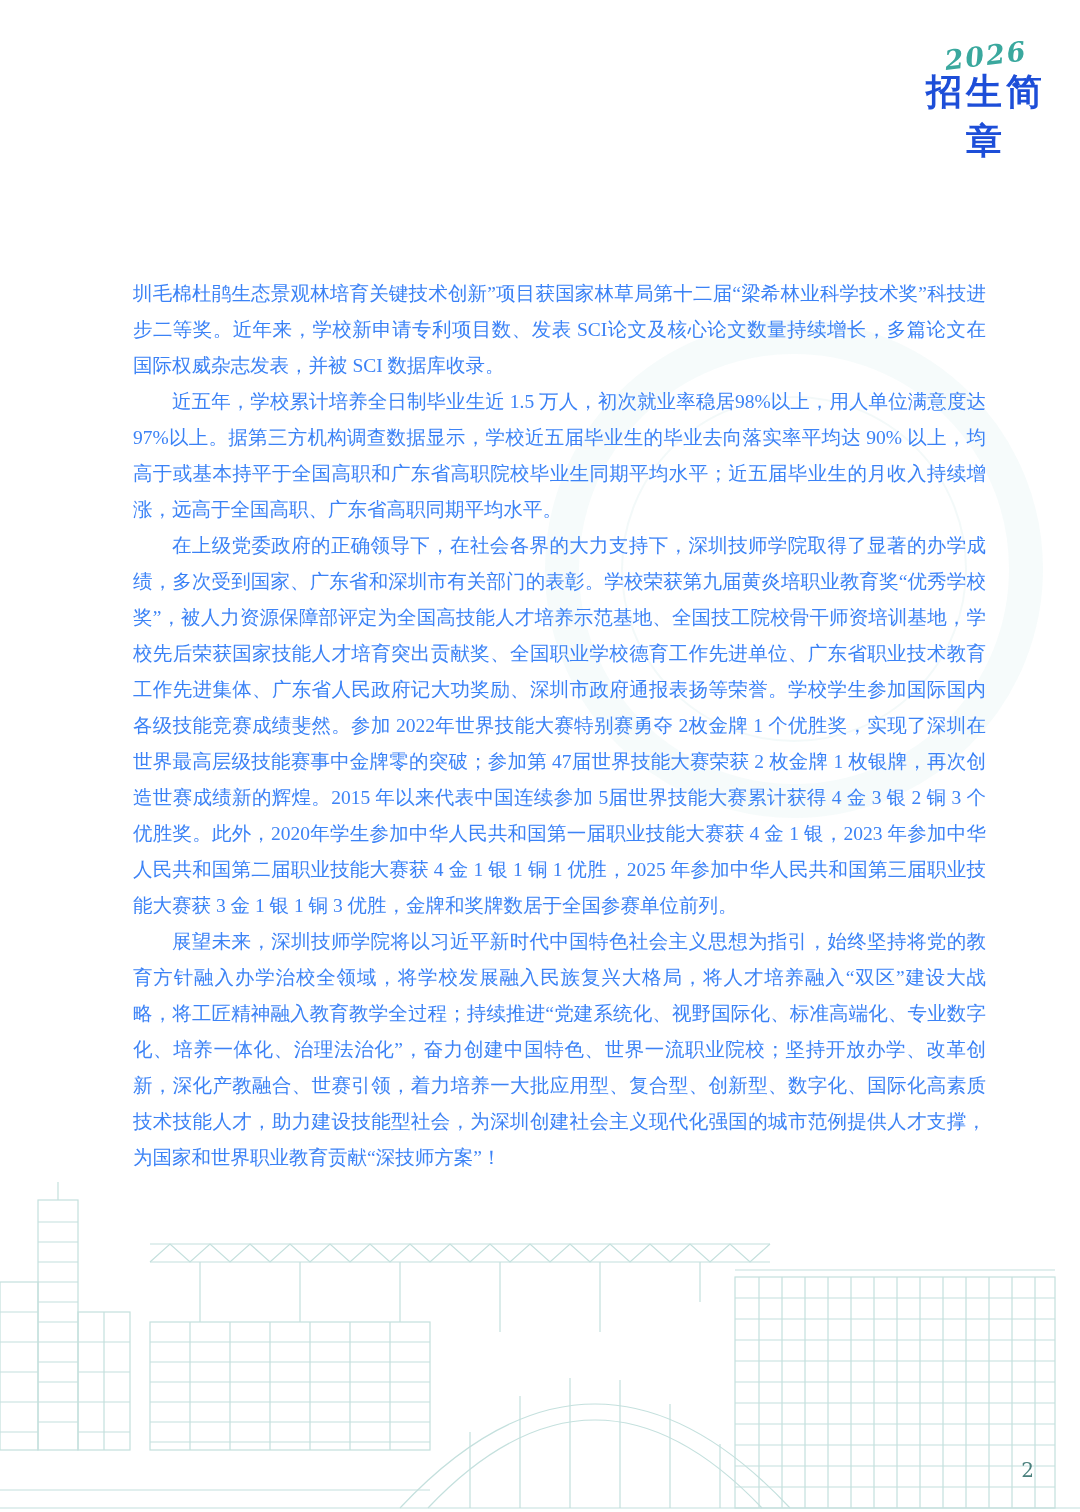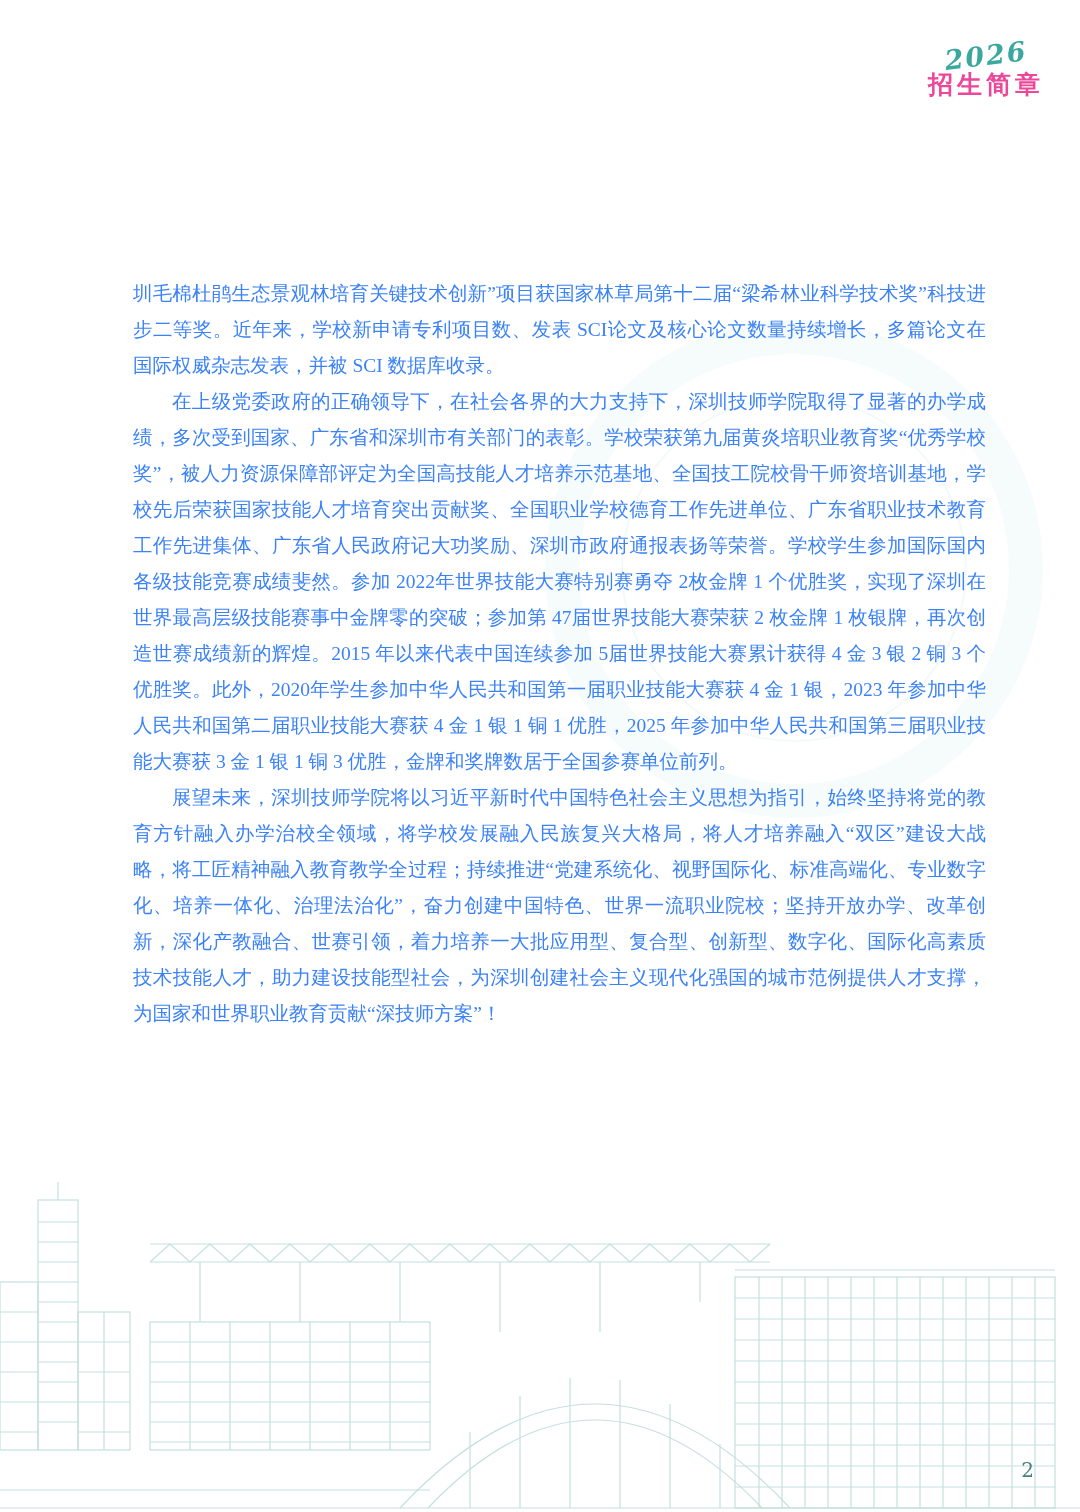--- a/index.html
+++ b/index.html
@@ -24,24 +24,24 @@
     font-family: "DejaVu Serif", serif;
     font-style: italic;
     font-weight: bold;
     font-size: 27px;
     letter-spacing: 2px;
     color: #3aa89e;
     transform: rotate(-7deg);
   }
   .logo-title {
     margin-top: -3px;
-    font-size: 25px;
+    font-size: 36px;
     font-weight: 900;
     letter-spacing: 4px;
-    color: #ec4899;
+    color: #1d4ed8;
     text-shadow: 1px 1px 0 rgba(255,255,255,0.55);
   }
 
   
   .watermark {
     position: absolute;
     left: 545px; top: 320px;
     width: 430px; height: 430px;
     border: 34px solid rgba(46,160,152,0.045);
     border-radius: 50%;
@@ -92,20 +92,21 @@
 
   <div class="logo">
     <div class="logo-year">2026</div>
     <div class="logo-title">招生简章</div>
   </div>
 
   <div class="watermark"></div>
 
   <div class="content">
     <p>圳毛棉杜鹃生态景观林培育关键技术创新”项目获国家林草局第十二届“梁希林业科学技术奖”科技进步二等奖。近年来，学校新申请专利项目数、发表 SCI论文及核心论文数量持续增长，多篇论文在国际权威杂志发表，并被 SCI 数据库收录。</p>
+    <p class="indent">近五年，学校累计培养全日制毕业生近 1.5 万人，初次就业率稳居98%以上，用人单位满意度达 97%以上。据第三方机构调查数据显示，学校近五届毕业生的毕业去向落实率平均达 90% 以上，均高于或基本持平于全国高职和广东省高职院校毕业生同期平均水平；近五届毕业生的月收入持续增涨，远高于全国高职、广东省高职同期平均水平。</p>
     <p class="indent">在上级党委政府的正确领导下，在社会各界的大力支持下，深圳技师学院取得了显著的办学成绩，多次受到国家、广东省和深圳市有关部门的表彰。学校荣获第九届黄炎培职业教育奖“优秀学校奖”，被人力资源保障部评定为全国高技能人才培养示范基地、全国技工院校骨干师资培训基地，学校先后荣获国家技能人才培育突出贡献奖、全国职业学校德育工作先进单位、广东省职业技术教育工作先进集体、广东省人民政府记大功奖励、深圳市政府通报表扬等荣誉。学校学生参加国际国内各级技能竞赛成绩斐然。参加 2022年世界技能大赛特别赛勇夺 2枚金牌 1 个优胜奖，实现了深圳在世界最高层级技能赛事中金牌零的突破；参加第 47届世界技能大赛荣获 2 枚金牌 1 枚银牌，再次创造世赛成绩新的辉煌。2015 年以来代表中国连续参加 5届世界技能大赛累计获得 4 金 3 银 2 铜 3 个优胜奖。此外，2020年学生参加中华人民共和国第一届职业技能大赛获 4 金 1 银，2023 年参加中华人民共和国第二届职业技能大赛获 4 金 1 银 1 铜 1 优胜，2025 年参加中华人民共和国第三届职业技能大赛获 3 金 1 银 1 铜 3 优胜，金牌和奖牌数居于全国参赛单位前列。</p>
     <p class="indent">展望未来，深圳技师学院将以习近平新时代中国特色社会主义思想为指引，始终坚持将党的教育方针融入办学治校全领域，将学校发展融入民族复兴大格局，将人才培养融入“双区”建设大战略，将工匠精神融入教育教学全过程；持续推进“党建系统化、视野国际化、标准高端化、专业数字化、培养一体化、治理法治化”，奋力创建中国特色、世界一流职业院校；坚持开放办学、改革创新，深化产教融合、世赛引领，着力培养一大批应用型、复合型、创新型、数字化、国际化高素质技术技能人才，助力建设技能型社会，为深圳创建社会主义现代化强国的城市范例提供人才支撑，为国家和世界职业教育贡献“深技师方案”！</p>
   </div>
 
   <svg class="campus-art" viewBox="0 0 1080 330" aria-hidden="true">
     <g stroke="#abd3cf" stroke-width="1.2" fill="none" opacity="0.7">
 
       <line x1="0" y1="326" x2="1080" y2="326"></line>
       <line x1="0" y1="308" x2="430" y2="308"></line>
 

